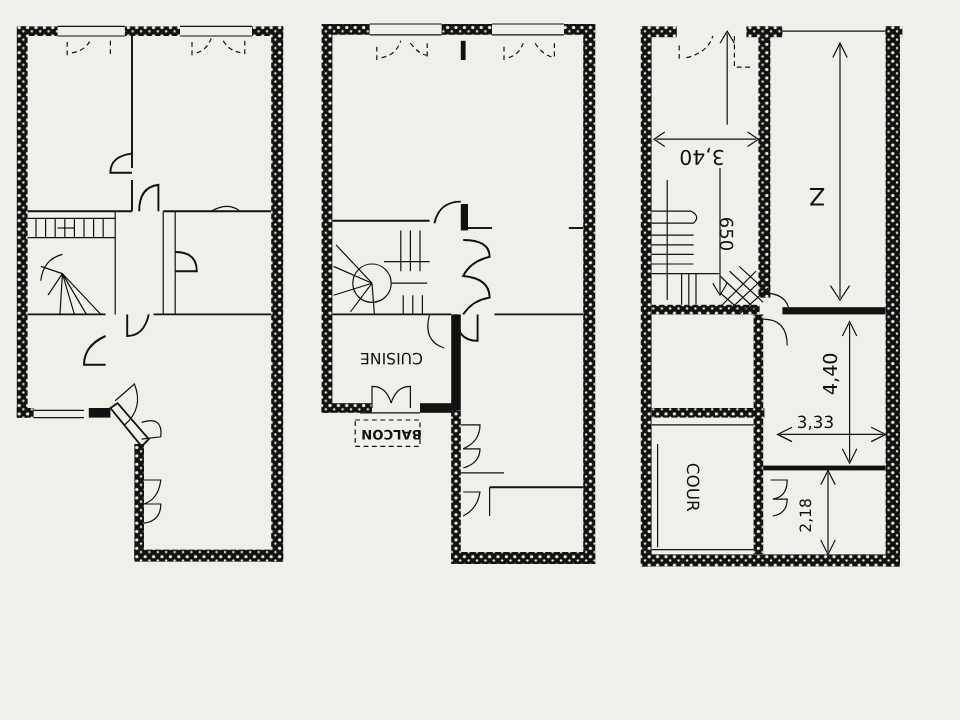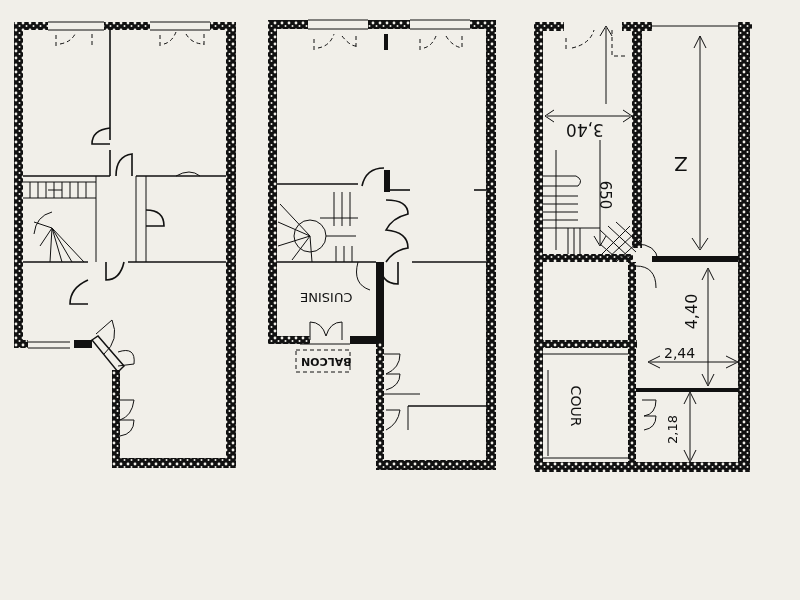--- a/index.html
+++ b/index.html
@@ -204,15 +204,15 @@
 </svg>
 
 <div class="lbl rot180" style="left:300px;top:290px;font-size:13px;">CUISINE</div>
 <div class="lbl rot180" style="left:301px;top:355px;font-size:11px;font-weight:bold;">BALCON</div>
 
 <div class="lbl rot180" style="left:566px;top:120px;font-size:17px;">3,40</div>
 <div class="lbl rot90" style="left:591px;top:186px;font-size:15px;">650</div>
 <div class="lbl rot180" style="left:674px;top:152px;font-size:20px;">Z</div>
 <div class="lbl" style="left:676px;top:110px;width:0;height:0;border-left:8px solid transparent;border-right:8px solid transparent;border-bottom:16px solid transparent;outline:none;"></div>
 <div class="lbl rotm90" style="left:674px;top:302px;font-size:16px;">4,40</div>
-<div class="lbl" style="left:664px;top:345px;font-size:14px;">2,44</div>
+<div class="lbl" style="left:664px;top:345px;font-size:14px;">3,33</div>
 <div class="lbl rotm90" style="left:658px;top:422px;font-size:13px;">2,18</div>
 <div class="lbl rot90" style="left:556px;top:398px;font-size:14px;">COUR</div>
 
 </body></html>

